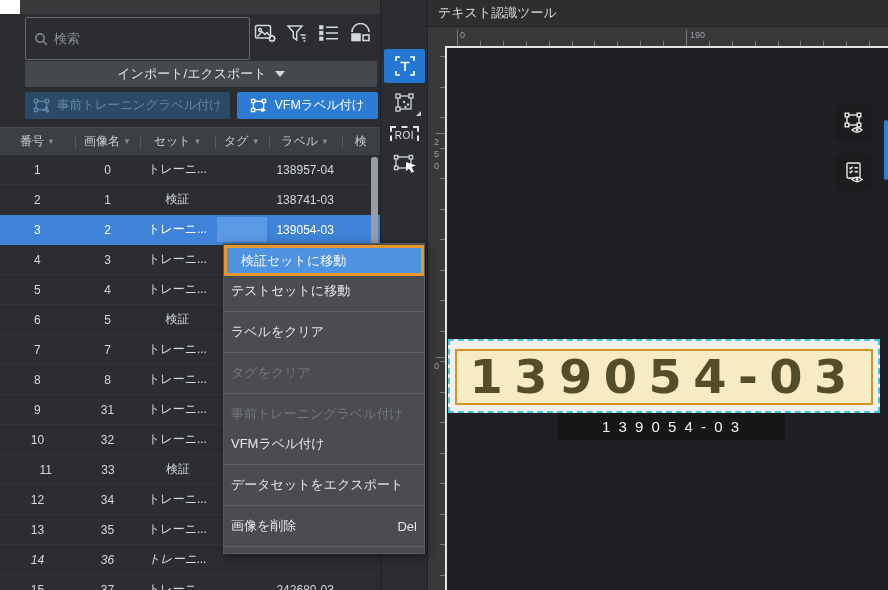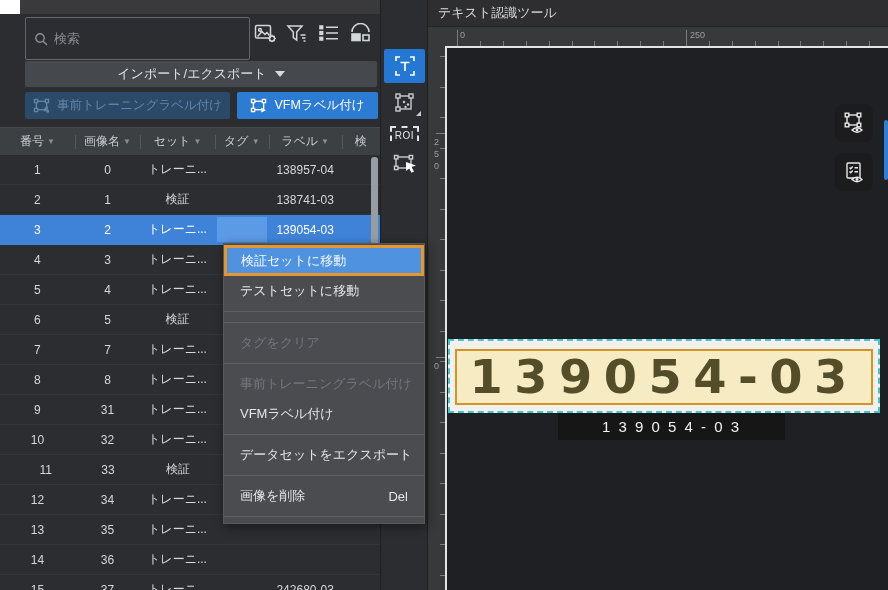--- a/index.html
+++ b/index.html
@@ -77,21 +77,21 @@
   .ocr-tip  { left:113px; top:367px; width:227px; height:27px; background:#161616; color:#f2f2f2;
               font-size:15px; letter-spacing:2px; display:flex; align-items:center; justify-content:center; white-space:nowrap; }
 
   .float-btn { position:absolute; left:390px; width:38px; height:38px; background:#1c1c1e; border-radius:8px;
                display:flex; align-items:center; justify-content:center; cursor:pointer; }
   .canvas-scroll { left:884px; top:120px; width:4px; height:60px; background:#2e7fd8; border-radius:2px; }
 
   
   .ctx-menu { left:223px; top:243px; width:202px; background:#4a4c50; border:1px solid #56585c;
               box-shadow:2px 3px 10px rgba(0,0,0,.45); padding:1px 0; z-index:50; }
-  .menu-item { height:30px; display:flex; align-items:center; padding:0 16px; color:#e4e6e8; font-size:13px;
+  .menu-item { height:30px; display:flex; align-items:center; padding:0 7px; color:#e4e6e8; font-size:13px;
                cursor:pointer; white-space:nowrap; }
   .menu-item .spacer { flex:1; }
   .menu-item .shortcut { color:#e4e6e8; font-size:13px; }
   .menu-item.disabled { color:#73767b; cursor:default; }
   .menu-item.highlighted { background:#4f93e0; border:3px solid #e8962e; color:#f4f8fc; height:31px; padding:0 14px; }
   .menu-sep { height:11px; display:flex; align-items:center; }
   .menu-sep::before { content:""; display:block; width:100%; height:1px; background:#5d6064; }
 
   .notch { left:0; top:0; width:20px; height:14px; background:#ffffff; }
 
@@ -462,21 +462,21 @@
           <div class="td" style="width: 56px;">
             <span style="position: relative;"></span>
           </div>
           <div class="td" style="width: 76px;">
             <span style="position: relative;"></span>
           </div>
           <div class="td" style="width: 40px;">
             <span style="position: relative;"></span>
           </div>
         </div>
-        <div class="tr" style="top: 390px;">
+        <div class="tr" style="top: 390px; font-style: italic;">
           <div class="td" style="width: 78px;">
             <span style="position: relative;">14</span>
           </div>
           <div class="td" style="width: 68px;">
             <span style="position: relative;">36</span>
           </div>
           <div class="td" style="width: 78px;">
             <span style="position: relative;">トレーニ...</span>
           </div>
           <div class="td" style="width: 56px;">
@@ -574,21 +574,21 @@
       <div class="tickh" style="left: 258px; height: 16px;"></div>
       <div class="tickh" style="left: 281px; height: 5px;"></div>
       <div class="tickh" style="left: 304px; height: 5px;"></div>
       <div class="tickh" style="left: 327px; height: 5px;"></div>
       <div class="tickh" style="left: 350px; height: 5px;"></div>
       <div class="tickh" style="left: 372px; height: 5px;"></div>
       <div class="tickh" style="left: 395px; height: 5px;"></div>
       <div class="tickh" style="left: 418px; height: 5px;"></div>
       <div class="tickh" style="left: 441px; height: 5px;"></div>
       <div class="rlabel" style="left: 32px; top: 3px;">0</div>
-      <div class="rlabel" style="left: 262px; top: 3px;">250</div>
+      <div class="rlabel" style="left: 262px; top: 3px;">190</div>
     </div>
   <div class="abs v-ruler">
       <div class="tickv" style="top: 10px; width: 5px;"></div>
       <div class="tickv" style="top: 41px; width: 5px;"></div>
       <div class="tickv" style="top: 71px; width: 5px;"></div>
       <div class="tickv" style="top: 102px; width: 5px;"></div>
       <div class="tickv" style="top: 132px; width: 5px;"></div>
       <div class="tickv" style="top: 163px; width: 5px;"></div>
       <div class="tickv" style="top: 193px; width: 5px;"></div>
       <div class="tickv" style="top: 224px; width: 5px;"></div>
@@ -654,20 +654,23 @@
   <div class="abs canvas-scroll"></div>
 
   <div class="abs ctx-menu">
       <div class="menu-item highlighted">
         <span>検証セットに移動</span>
       </div>
       <div class="menu-item">
         <span>テストセットに移動</span>
       </div>
       <div class="menu-sep"></div>
+      <div class="menu-item">
+        <span>ラベルをクリア</span>
+      </div>
       <div class="menu-sep"></div>
       <div class="menu-item disabled">
         <span>タグをクリア</span>
       </div>
       <div class="menu-sep"></div>
       <div class="menu-item disabled">
         <span>事前トレーニングラベル付け</span>
       </div>
       <div class="menu-item">
         <span>VFMラベル付け</span>

